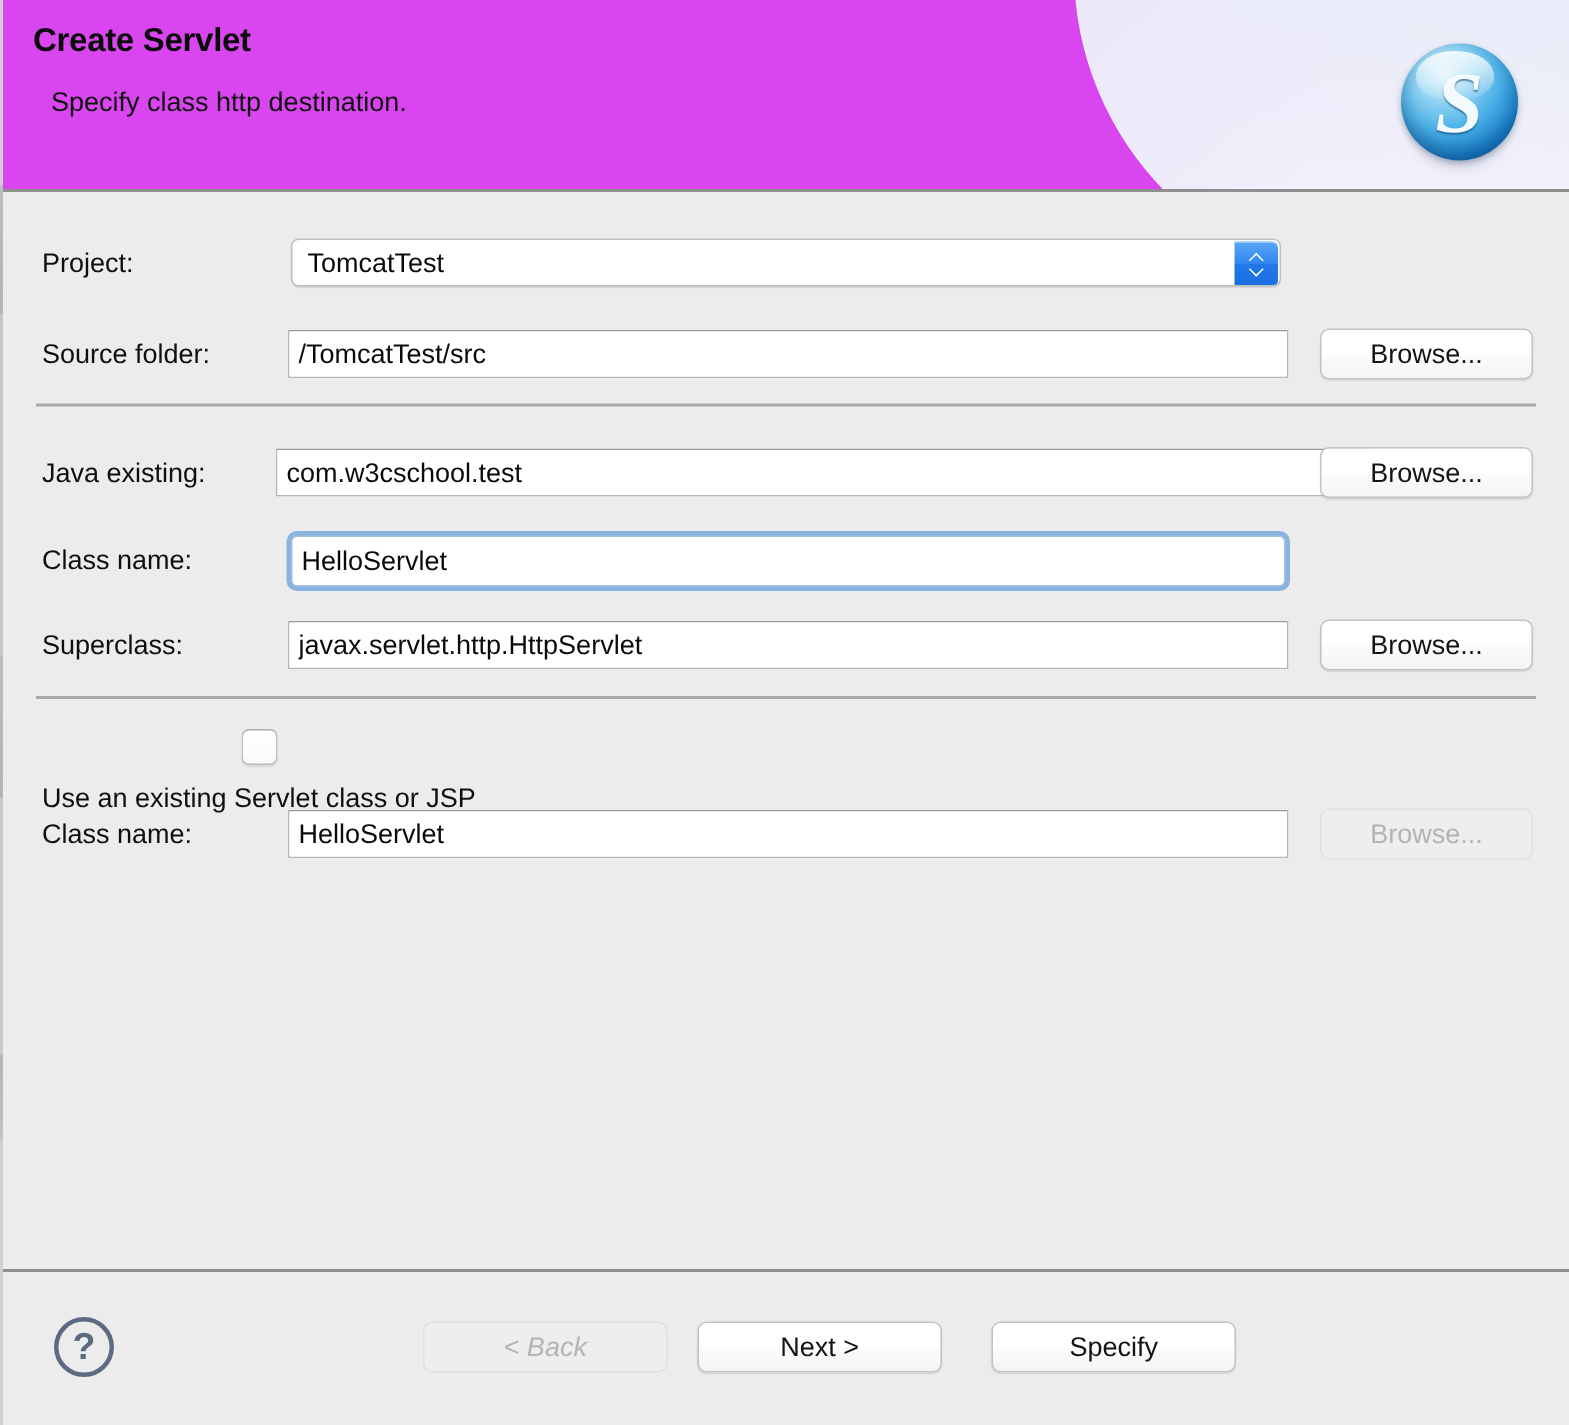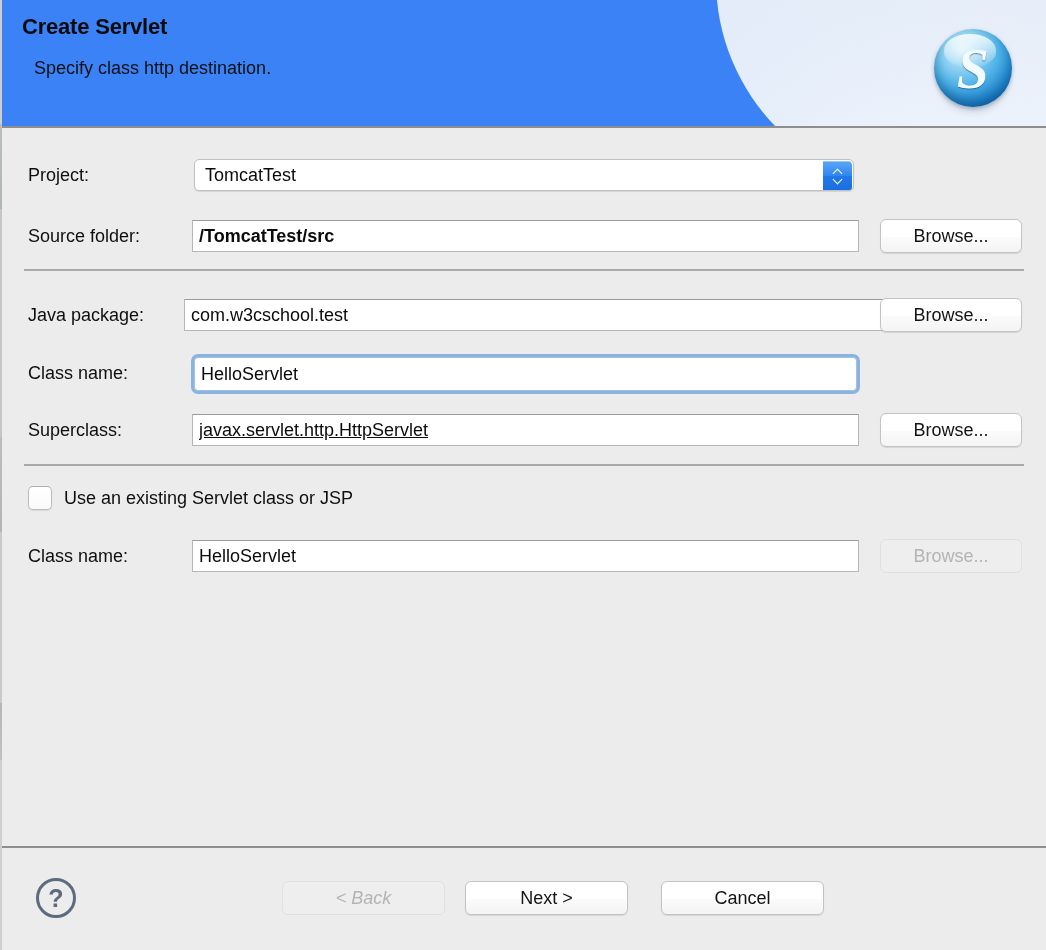--- a/index.html
+++ b/index.html
@@ -37,21 +37,21 @@
         #cfcfcf 80%, #cfcfcf 100%);
     z-index: 40;
   }
 
   
   .header {
     position: absolute;
     left: 0; top: 0;
     width: 1046px;
     height: 128px;
-    background: #3b82f6;
+    background: #d946ef;
     box-sizing: border-box;
     border-bottom: 2px solid #8e8e8e;
     overflow: hidden;
   }
   .header-swoosh {
     position: absolute;
     right: -90px;
     top: -230px;
     width: 420px;
     height: 420px;
@@ -274,20 +274,21 @@
   }
 
   
   .checkrow {
     position: absolute;
     left: 26px;
     top: 356px;
     display: flex;
     align-items: center;
     gap: 12px;
+    flex-direction: column;
   }
   .checkbox {
     width: 24px;
     height: 24px;
     box-sizing: border-box;
     background: linear-gradient(to bottom, #ffffff, #fafafa);
     border: 1px solid #bcbcbc;
     border-top-color: #aeaeae;
     border-radius: 5px;
     box-shadow: 0 1px 1px rgba(0,0,0,.08);
@@ -356,44 +357,44 @@
         <span>TomcatTest</span>
         <span class="combo-stepper">
           <i class="chev up"></i>
           <i class="chev down"></i>
         </span>
       </div>
     </div>
 
     <div class="row" style="top:89px;">
       <span class="row-label">Source folder:</span>
-      <input class="textfield" style="left: 190px; top: 1px; width: 667px; font-weight: bold;" value="/TomcatTest/src">
+      <input class="textfield" style="left: 190px; top: 1px; width: 667px;" value="/TomcatTest/src">
       <div class="btn" style="left:878px; top:0px; width:142px;">
         <span>Browse...</span>
       </div>
     </div>
 
     <div class="sep s1"></div>
 
     <div class="row" style="top:168px;">
-      <span class="row-label">Java package:</span>
+      <span class="row-label">Java existing:</span>
       <input class="textfield" style="left: 182px; top: 1px; width: 730px;" value="com.w3cschool.test">
       <div class="btn" style="left:878px; top:0px; width:142px;">
         <span>Browse...</span>
       </div>
     </div>
 
     <div class="row" style="top:226px;">
       <span class="row-label">Class name:</span>
       <input class="textfield focused" style="left: 192px; top: 1px; width: 663px; height: 34px; line-height: 32px;" value="HelloServlet">
     </div>
 
     <div class="row" style="top:283px;">
       <span class="row-label">Superclass:</span>
-      <input class="textfield" style="left: 190px; top: 1px; width: 667px; text-decoration: underline;" value="javax.servlet.http.HttpServlet">
+      <input class="textfield" style="left: 190px; top: 1px; width: 667px;" value="javax.servlet.http.HttpServlet">
       <div class="btn" style="left:878px; top:0px; width:142px;">
         <span>Browse...</span>
       </div>
     </div>
 
     <div class="sep s2"></div>
 
     <div class="checkrow">
       <span class="checkbox"></span>
       <span class="checkrow-label">Use an existing Servlet class or JSP</span>
@@ -414,18 +415,18 @@
 
     <div class="btn disabled" style="left:280px; top:33px; width:163px;font-style:italic;">
       <span>&lt; Back</span>
     </div>
 
     <div class="btn" style="left:463px; top:33px; width:163px;">
       <span>Next &gt;</span>
     </div>
 
     <div class="btn" style="left:659px; top:33px; width:163px;">
-      <span>Cancel</span>
+      <span>Specify</span>
     </div>
 
   </div>
 
 </div>
 
 </body></html>

